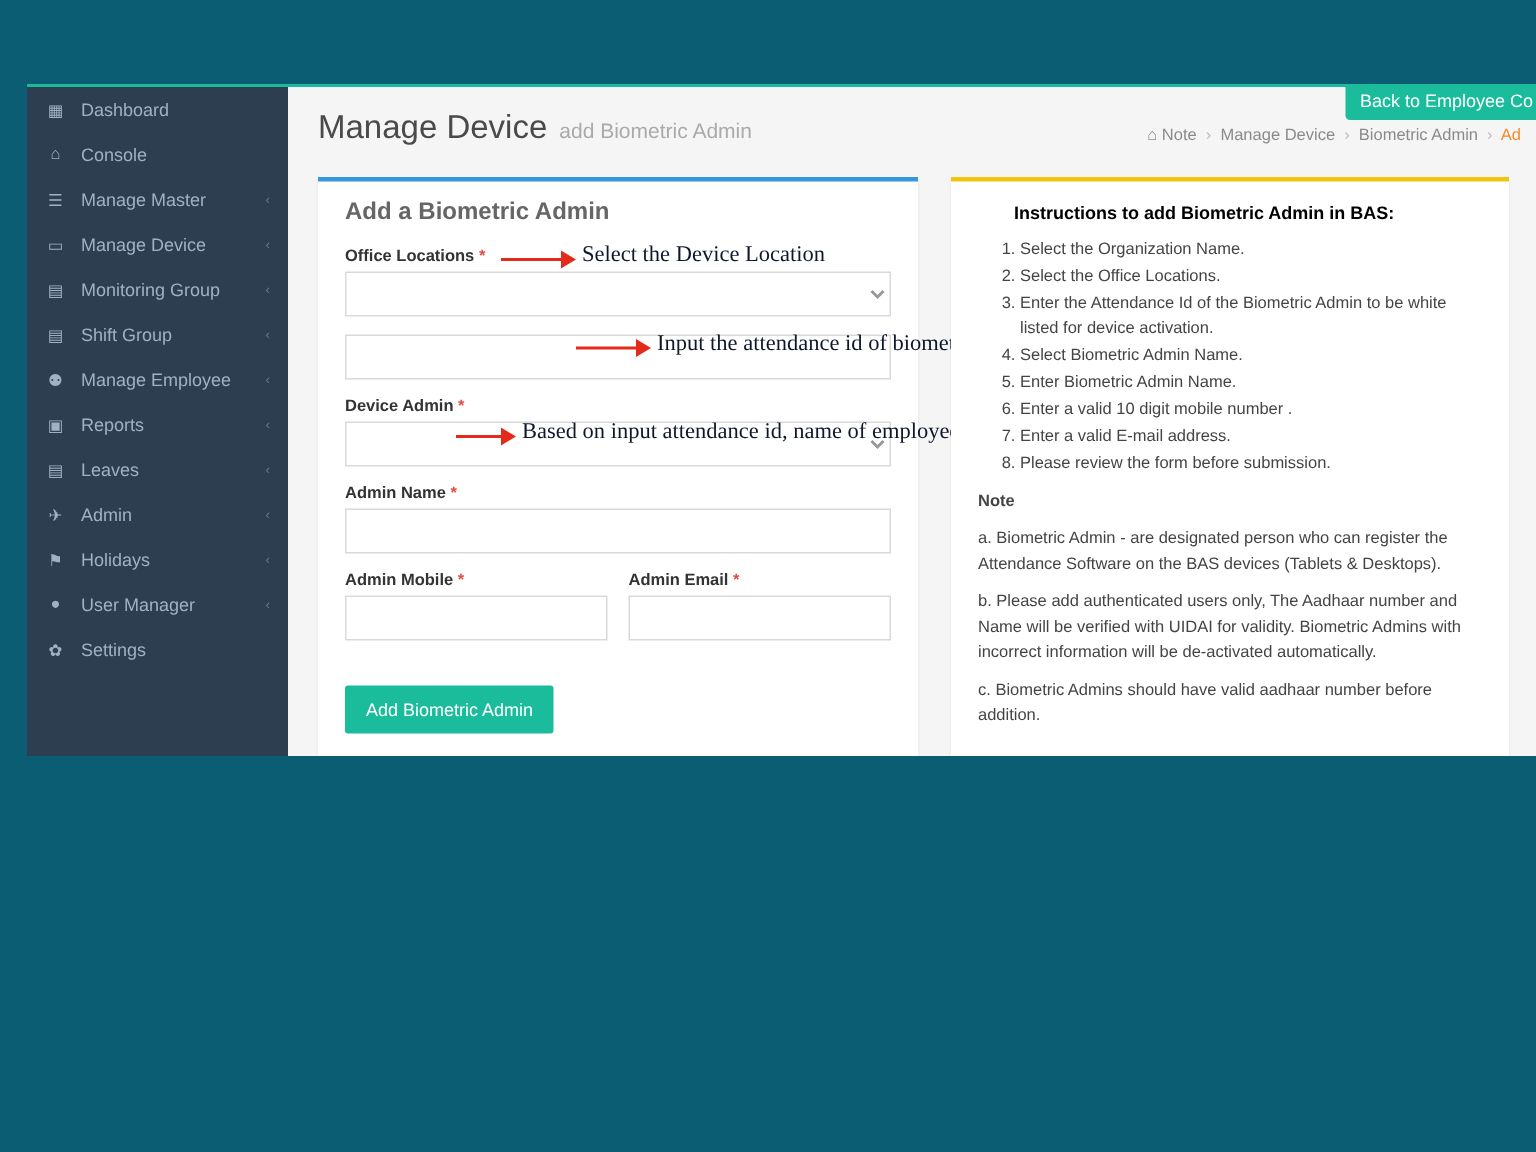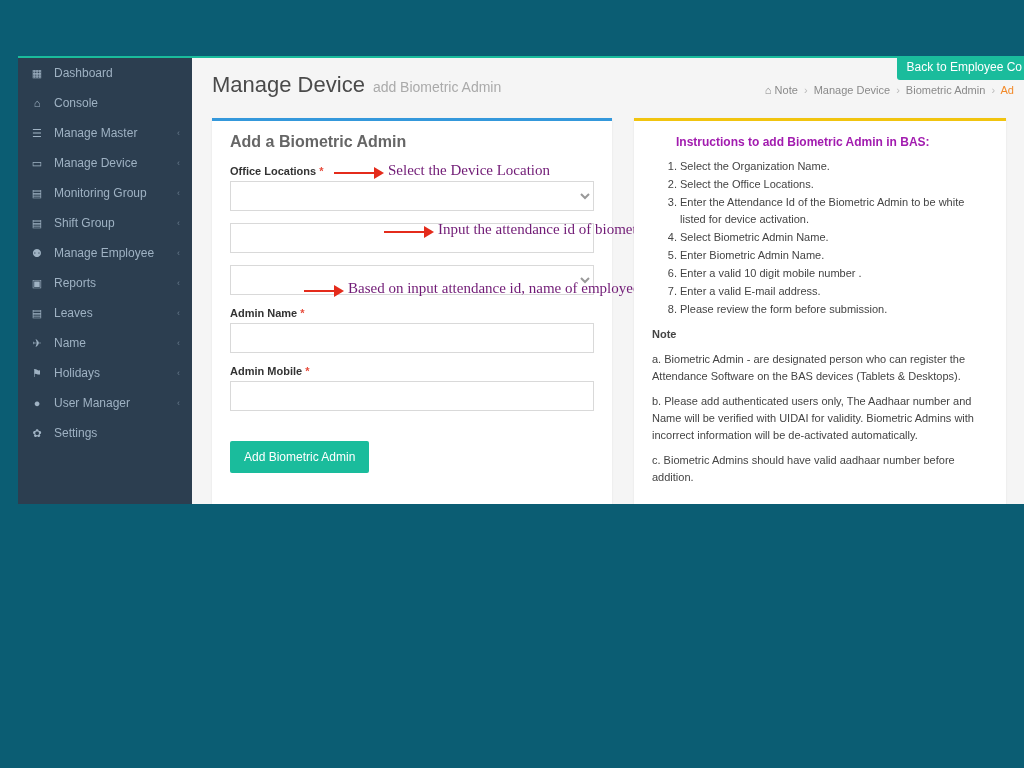--- a/index.html
+++ b/index.html
@@ -140,30 +140,30 @@
     padding: 9px 14px;
     font-size: 12px;
     border-radius: 2px;
     margin-top: 18px;
     cursor: pointer;
   }
   .instr-title {
     font-size: 12px;
     font-weight: 700;
     margin-bottom: 6px;
-    color: #a21caf;
+    color: #000000;
     padding-left: 24px;
   }
   .instr ol { margin-left: 28px; }
   .instr ol li { margin-bottom: 1px; }
   .instr p { margin-top: 8px; }
 
   .callout {
     position: absolute;
-    color: #701a75;
+    color: #0f172a;
     font-family: "Times New Roman", serif;
     font-size: 15px;
     white-space: nowrap;
     pointer-events: none;
   }
   .arrow {
     position: absolute;
     pointer-events: none;
   }
 </style>
@@ -211,21 +211,21 @@
       <span>Reports</span>
       <span class="side-chevron">‹</span>
     </div>
     <div class="side-item">
       <span class="side-icon">▤</span>
       <span>Leaves</span>
       <span class="side-chevron">‹</span>
     </div>
     <div class="side-item">
       <span class="side-icon">✈</span>
-      <span>Name</span>
+      <span>Admin</span>
       <span class="side-chevron">‹</span>
     </div>
     <div class="side-item">
       <span class="side-icon">⚑</span>
       <span>Holidays</span>
       <span class="side-chevron">‹</span>
     </div>
     <div class="side-item">
       <span class="side-icon">●</span>
       <span>User Manager</span>
@@ -267,33 +267,38 @@
           <select class="input">
             <option></option>
           </select>
         </div>
 
         <div class="form-group">
           <input class="input" value="" style="">
         </div>
 
         <div class="form-group">
+          <label class="form-label"><span>Device Admin</span> <span class="req">*</span></label>
           <select class="input">
             <option></option>
           </select>
         </div>
 
         <div class="form-group">
           <label class="form-label"><span>Admin Name</span> <span class="req">*</span></label>
           <input class="input" value="" style="">
         </div>
 
         <div class="two-col">
           <div class="form-group">
             <label class="form-label"><span>Admin Mobile</span> <span class="req">*</span></label>
+            <input class="input" value="" style="">
+          </div>
+          <div class="form-group">
+            <label class="form-label"><span>Admin Email</span> <span class="req">*</span></label>
             <input class="input" value="" style="">
           </div>
         </div>
 
         <button class="submit-btn">Add Biometric Admin</button>
 
         
         <svg class="arrow" style="left:122px;top:44px;" width="50" height="16">
           <line x1="0" y1="8" x2="40" y2="8" stroke="#e42b1b" stroke-width="2"></line>
           <polygon points="40,2 50,8 40,14" fill="#e42b1b"></polygon>

